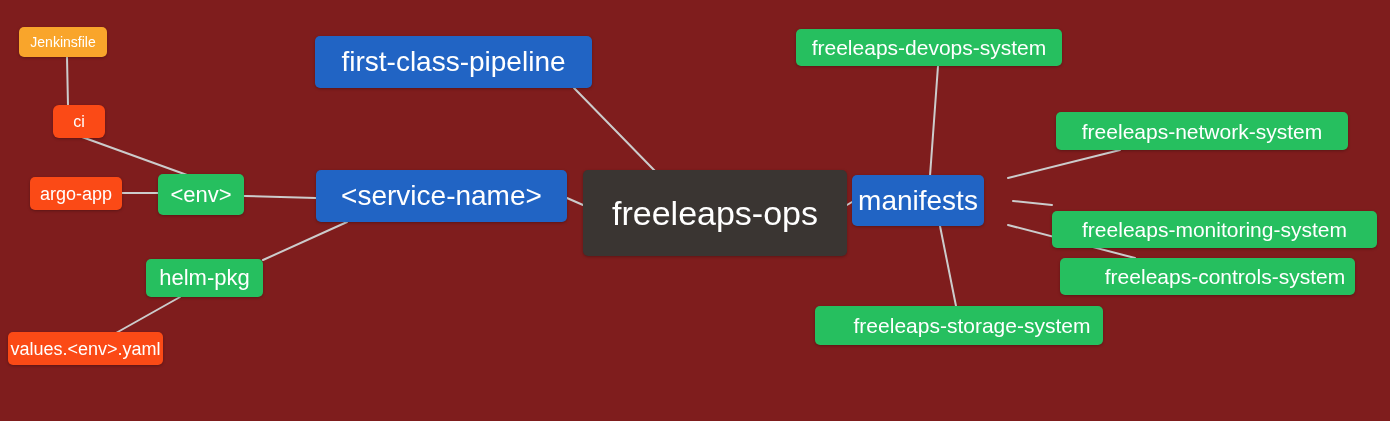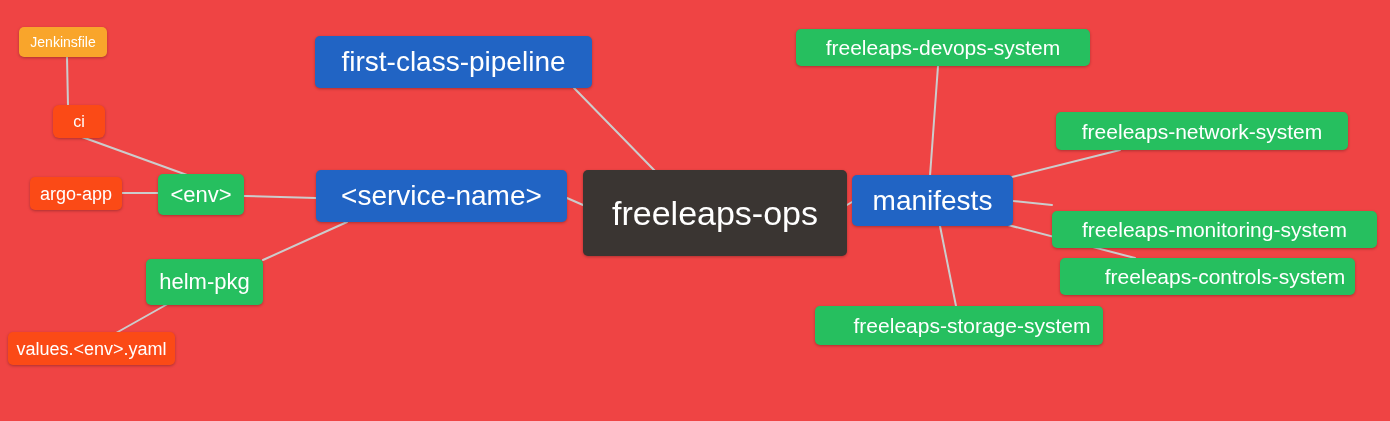--- a/index.html
+++ b/index.html
@@ -5,21 +5,21 @@
   html, body {
     margin: 0;
     padding: 0;
     background: #ffffff;
     font-family: "Liberation Sans", sans-serif;
   }
   .canvas {
     position: relative;
     width: 1390px;
     height: 421px;
-    background: #ef4444;
+    background: #7f1d1d;
     overflow: hidden;
   }
   .edges {
     position: absolute;
     left: 0;
     top: 0;
     width: 1390px;
     height: 421px;
     z-index: 1;
   }
@@ -49,24 +49,24 @@
   .c-dark   { background: var(--dark, #3a3532); }
 
   
   .n-jenkinsfile   { left: 19px;  top: 27px;  width: 88px;  height: 30px;  font-size: 14px; }
   .n-ci            { left: 53px;  top: 105px; width: 52px;  height: 33px;  font-size: 16px; border-radius: 6px; }
   .n-argo-app      { left: 30px;  top: 177px; width: 92px;  height: 33px;  font-size: 18px; }
   .n-env           { left: 158px; top: 174px; width: 86px;  height: 41px;  font-size: 22px; }
   .n-first-class   { left: 315px; top: 36px;  width: 277px; height: 52px;  font-size: 28px; }
   .n-service-name  { left: 316px; top: 170px; width: 251px; height: 52px;  font-size: 28px; }
   .n-freeleaps-ops { left: 583px; top: 170px; width: 264px; height: 86px;  font-size: 34px; }
-  .n-manifests     { left: 852px; top: 175px; width: 161px; height: 51px;  font-size: 28px; }
-  .n-helm-pkg      { left: 146px; top: 259px; width: 117px; height: 46px;  font-size: 22px; }
-  .n-values        { left: 8px;   top: 332px; width: 167px; height: 33px;  font-size: 18px; }
-  .n-devops        { left: 796px; top: 29px;  width: 294px; height: 37px;  font-size: 21px; }
+  .n-manifests     { left: 852px; top: 175px; width: 132px; height: 51px;  font-size: 28px; }
+  .n-helm-pkg      { left: 146px; top: 259px; width: 117px; height: 38px;  font-size: 22px; }
+  .n-values        { left: 8px;   top: 332px; width: 155px; height: 33px;  font-size: 18px; }
+  .n-devops        { left: 796px; top: 29px;  width: 266px; height: 37px;  font-size: 21px; }
   .n-network       { left: 1056px;top: 112px; width: 292px; height: 38px;  font-size: 21px; }
   .n-monitoring    { left: 1052px;top: 187px; width: 325px; height: 37px;  font-size: 21px; margin-top: 24px; }
   .n-controls      { left: 1060px;top: 258px; width: 295px; height: 37px;  font-size: 21px; padding-left: 35px; }
   .n-storage       { left: 815px; top: 306px; width: 288px; height: 39px;  font-size: 21px; padding-left: 26px; }
 </style>
 </head>
 <body>
 
 <div class="canvas">
 

